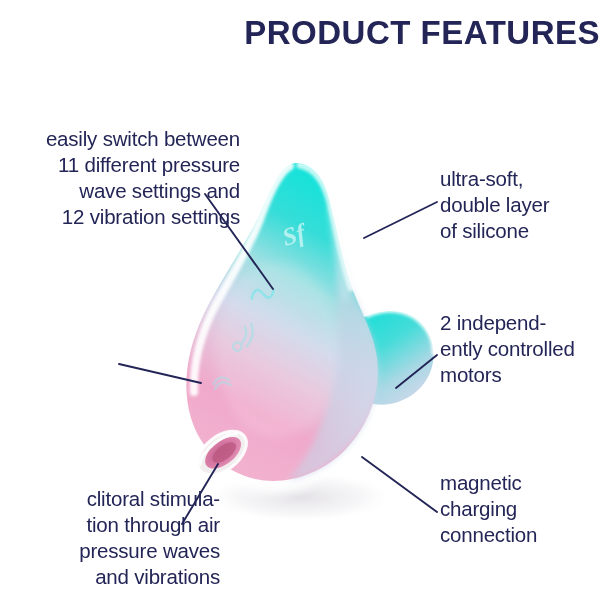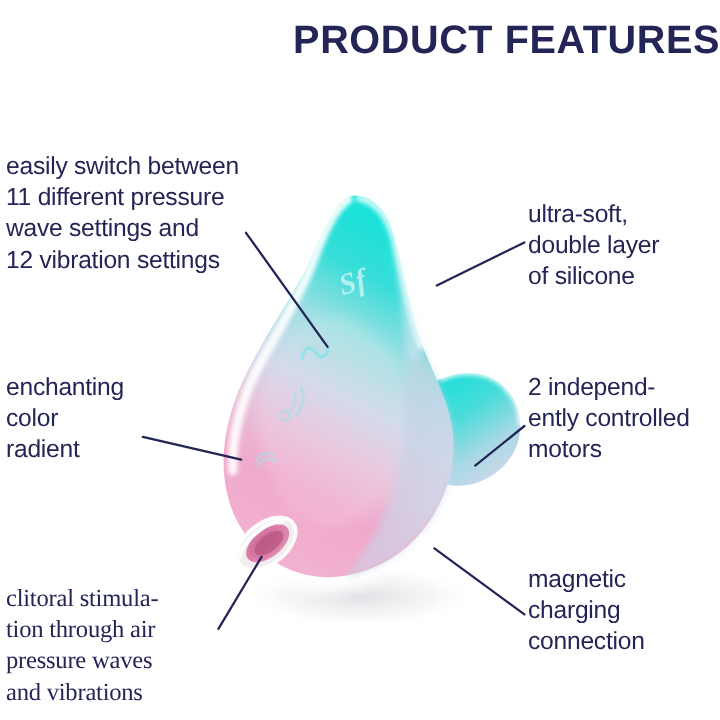--- a/index.html
+++ b/index.html
@@ -35,26 +35,26 @@
   .callout {
     position: absolute;
     color: #232556;
     font-family: "Liberation Sans", sans-serif;
     font-size: 20.5px;
     line-height: 26px;
     font-weight: 500;
     letter-spacing: -0.2px;
     white-space: pre-line;
   }
-  .callout.left  { text-align: left; }
+  .callout.left  { text-align: right; }
   .callout.right { text-align: left; }
 
   #c-settings { left: 5px;   top: 126px; width: 235px; }
   #c-color    { left: 5px;   top: 310px; width: 180px; }
-  #c-clitoral { left: 5px;   top: 486px; width: 215px; font-family: Liberation Serif, serif; }
+  #c-clitoral { left: 5px;   top: 486px; width: 215px; }
   #c-silicone { left: 440px; top: 166px; width: 160px; }
   #c-motors   { left: 440px; top: 310px; width: 165px; }
   #c-magnetic { left: 440px; top: 470px; width: 165px; }
 
   
   #leaders {
     position: absolute;
     left: 0; top: 0;
     width: 600px;
     height: 600px;
@@ -230,23 +230,20 @@
       <line x1="396" y1="388" x2="437" y2="355"></line>
       <line x1="362" y1="457" x2="437" y2="512"></line>
     </g>
   </svg>
 
   <div class="callout left" id="c-settings">easily switch between
 11 different pressure
 wave settings and
 12 vibration settings</div>
 
-  <div class="callout left" id="c-color">enchanting
-color
-radient</div>
 
   <div class="callout left" id="c-clitoral">clitoral stimula-
 tion through air
 pressure waves
 and vibrations</div>
 
   <div class="callout right" id="c-silicone">ultra-soft,
 double layer
 of silicone</div>
 

